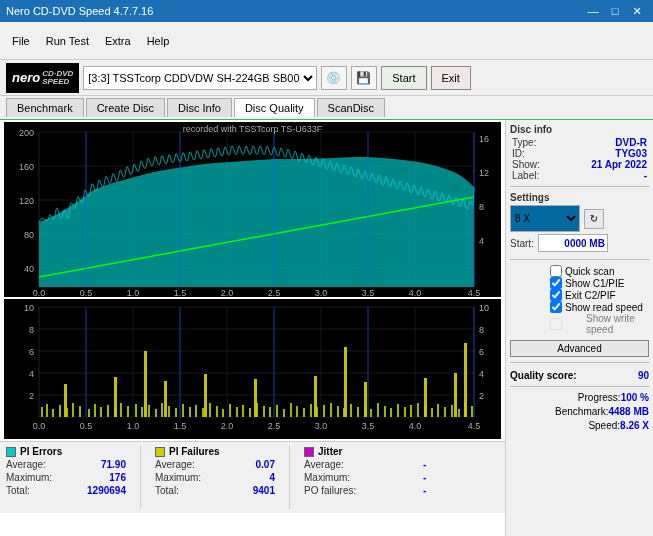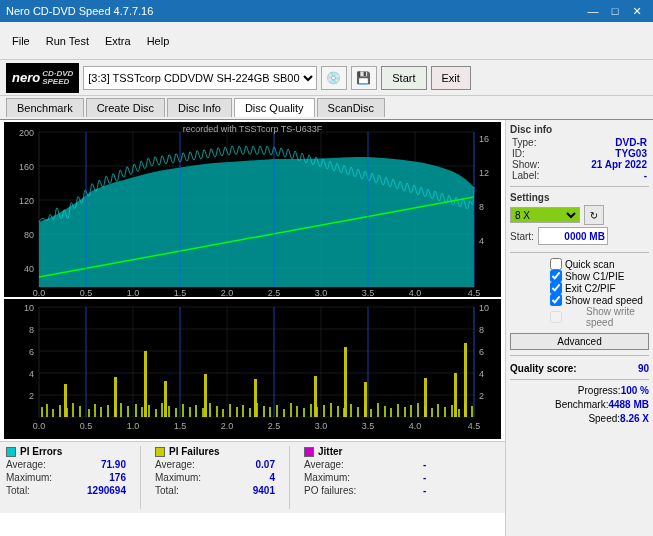--- a/index.html
+++ b/index.html
@@ -49,21 +49,21 @@
     .stat-divider { width: 1px; background: #ccc; margin: 0 4px; }
     
     
     .right-panel { width: 148px; background: #f0f0f0; border-left: 1px solid #ccc; padding: 4px; display: flex; flex-direction: column; gap: 3px; font-size: 10px; }
     .panel-section { background: #f0f0f0; }
     .panel-title { font-weight: bold; font-size: 10px; margin-bottom: 2px; color: #333; }
     .info-row { display: flex; justify-content: space-between; font-size: 10px; padding: 0 2px; }
     .info-label { color: #333; }
     .info-value { color: #0000cc; font-weight: bold; }
     .settings-row { display: flex; align-items: center; gap: 4px; margin: 2px 0; }
-    .settings-select { height: 16px; font-size: 10px; border: 1px solid #aaa; background: #84cc16; width: 70px; }
+    .settings-select { height: 27px; font-size: 10px; border: 1px solid #aaa; background: #0369a1; width: 70px; }
     .input-field { height: 18px; font-size: 10px; border: 1px solid #aaa; background: white; width: 70px; padding: 0 2px; text-align: right; color: #0000cc; font-weight: bold; }
     .checkbox-row { display: flex; align-items: center; gap: 3px; font-size: 10px; margin-left: 40px; }
     .checkbox-row input { width: 12px; height: 12px; }
     .advanced-btn { background: #e8e8e8; border: 1px solid #888; padding: 2px 8px; font-size: 10px; cursor: pointer; align-self: flex-end; margin-top: 2px; width: 100%; }
     .quality-row { display: flex; justify-content: space-between; font-size: 10px; font-weight: bold; margin-top: 2px; }
     .quality-score { color: #0000cc; font-weight: bold; }
     .progress-row { display: flex; justify-content: flex-end; font-size: 10px; }
     .divider-line { height: 1px; background: #bbb; margin: 2px 0; }
   </style>
 </head>

